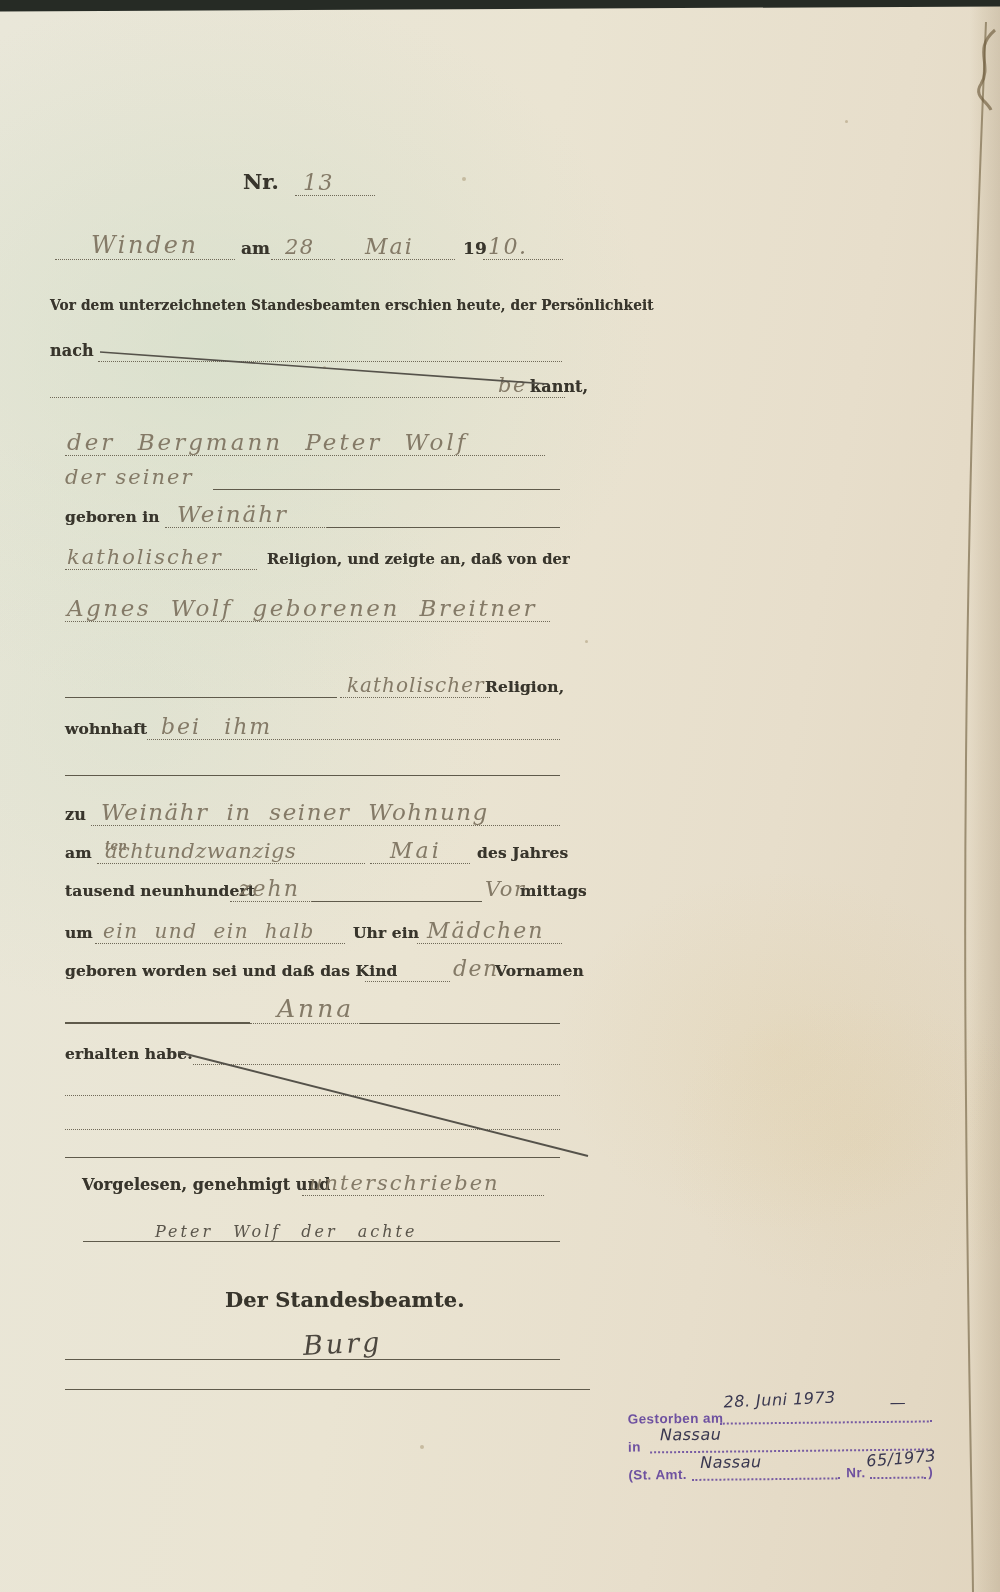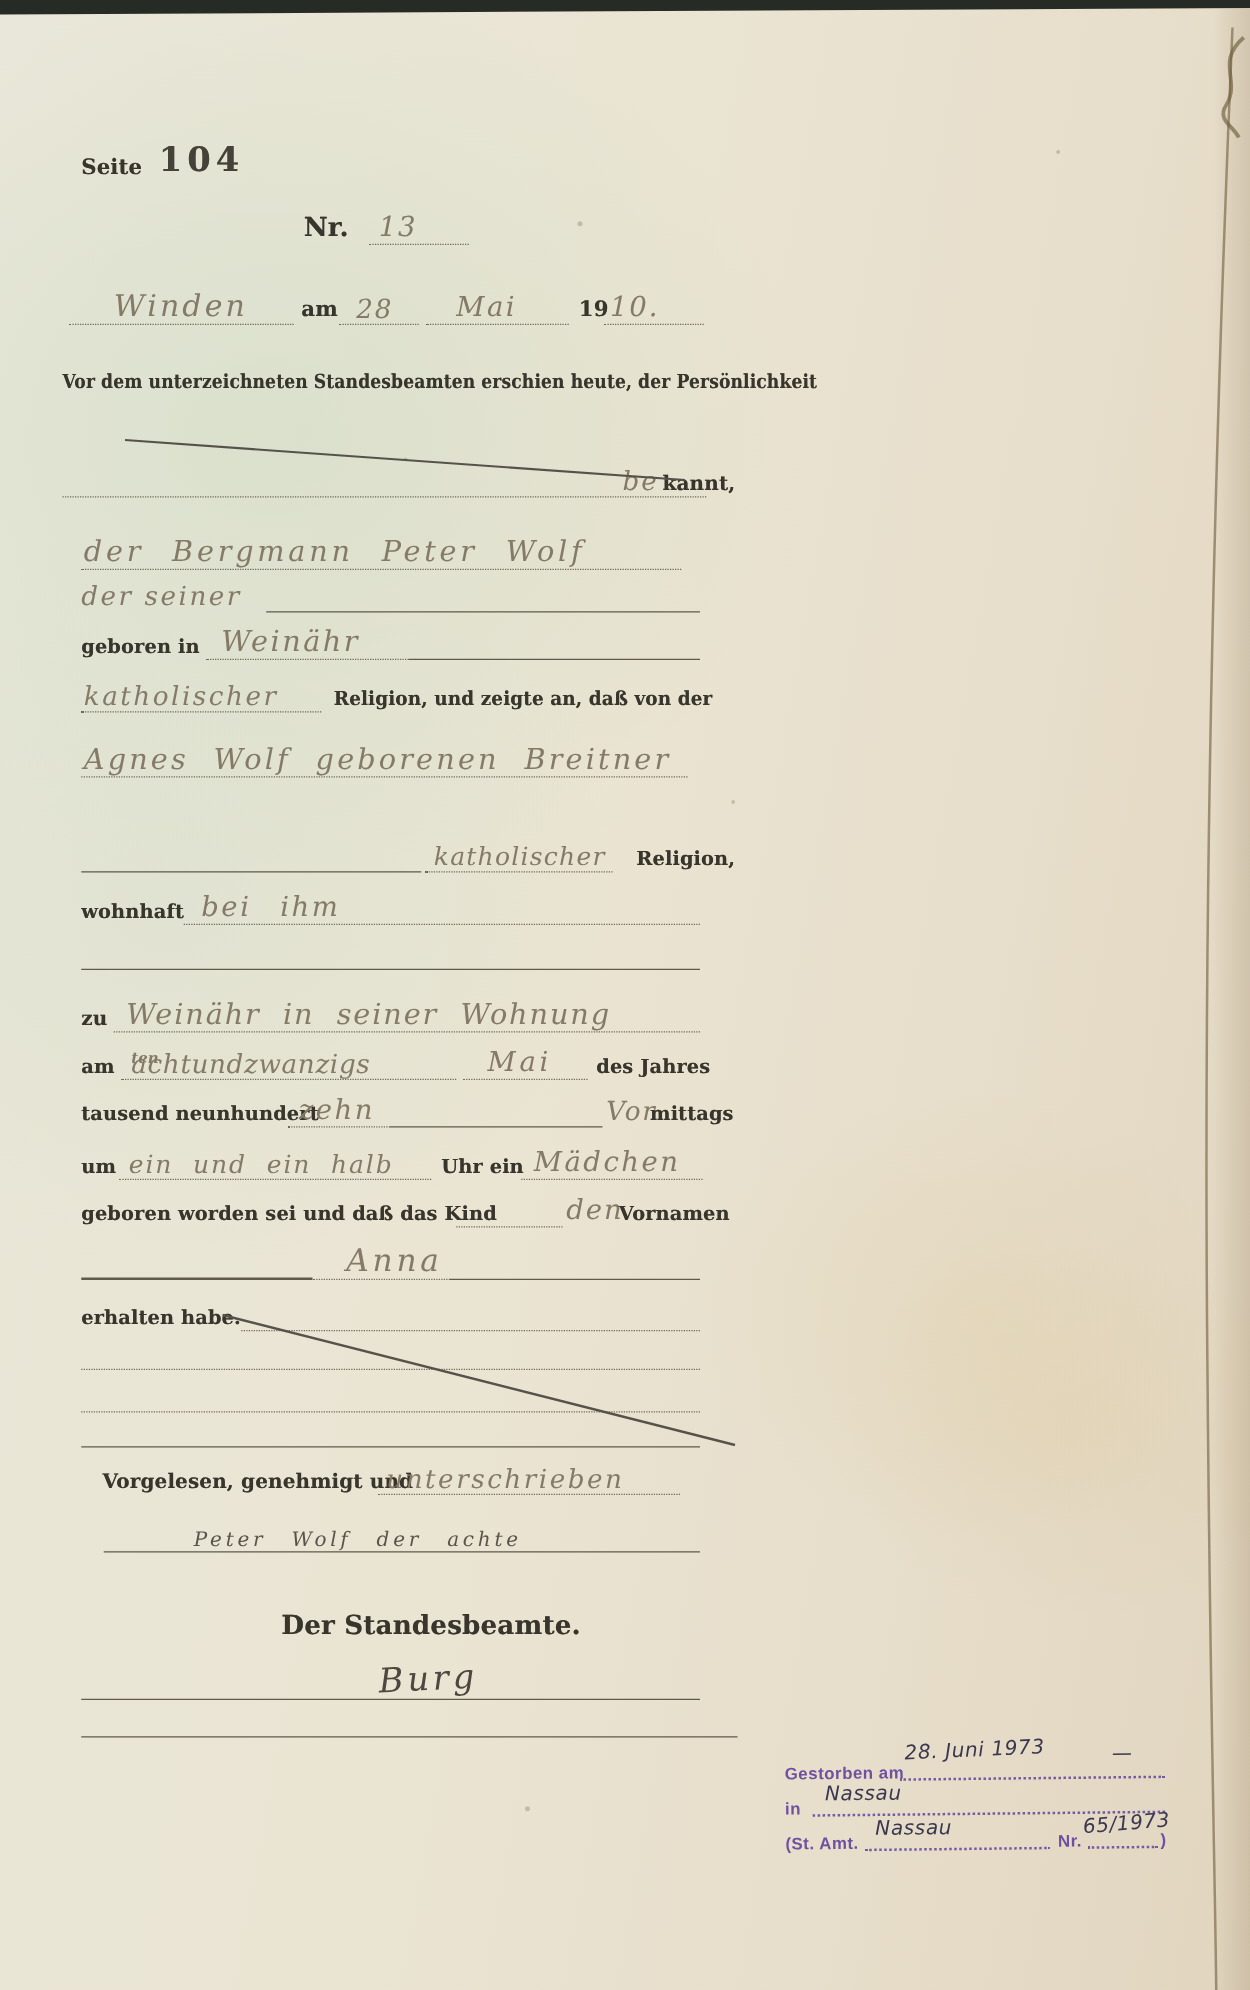--- a/index.html
+++ b/index.html
@@ -36,24 +36,20 @@
   .stamp .sv{position:absolute;font-family:"DejaVu Sans",sans-serif;font-style:italic;
     font-size:16px;color:#3a3850;letter-spacing:.5px;white-space:nowrap;}
 </style>
 </head>
 <body>
 
 <div class="page">
   <div class="topbar"></div>
   <div class="edgeshade"></div>
 
-  <div class="row" style="left:65px;top:110px;width:420px;height:36px">
-    <span class="pr" style="left:0;font-size:17px">Seite</span>
-    <span class="pr" style="left:62px;font-size:27px;letter-spacing:4px;color:#45423a">104</span>
-  </div>
 
   <div class="row" style="left:243px;top:162px;width:210px;height:34px">
     <i class="u" style="left:52px;width:80px"></i>
     <span class="pr" style="left:0;font-size:21px">Nr.</span>
     <span class="hand" style="left:60px;font-size:22px">13</span>
   </div>
 
   <div class="row" style="left:55px;top:224px;width:508px;height:36px">
     <i class="u" style="left:0;width:180px"></i>
     <i class="u" style="left:216px;width:64px"></i>
@@ -64,20 +60,24 @@
     <span class="hand" style="left:230px;font-size:21px">28</span>
     <span class="hand" style="left:310px;font-size:22px;letter-spacing:2px">Mai</span>
     <span class="pr" style="left:408px;font-size:17px">19</span>
     <span class="hand" style="left:433px;font-size:22px">10.</span>
   </div>
 
   <div class="row" style="left:50px;top:290px;width:525px;height:26px">
     <span class="pr" style="left:0;font-size:15.5px;transform:scaleX(.885);transform-origin:left bottom">Vor dem unterzeichneten Standesbeamten erschien heute, der Persönlichkeit</span>
   </div>
 
+  <div class="row" style="left:50px;top:336px;width:512px;height:26px">
+    <i class="u" style="left:48px;width:464px"></i>
+    <span class="pr" style="left:0">nach</span>
+  </div>
 
   <div class="row" style="left:50px;top:368px;width:515px;height:30px">
     <i class="u" style="left:0;width:515px"></i>
     <span class="hand" style="left:448px;font-size:21px">be</span>
     <span class="pr" style="left:480px">kannt,</span>
   </div>
 
   <div class="row" style="left:65px;top:412px;width:495px;height:44px">
     <i class="u" style="left:0;width:480px"></i>
     <span class="hand" style="left:2px;font-size:23px;letter-spacing:3px;word-spacing:12px">der Bergmann Peter Wolf</span>
@@ -102,21 +102,21 @@
 
   <div class="row" style="left:65px;top:582px;width:495px;height:40px">
     <i class="u" style="left:0;width:485px"></i>
     <span class="hand" style="left:2px;font-size:23px;letter-spacing:2.5px;word-spacing:10px">Agnes Wolf geborenen Breitner</span>
   </div>
 
   <div class="row" style="left:65px;top:668px;width:505px;height:30px">
     <i class="u sol" style="left:0;width:272px"></i>
     <i class="u" style="left:275px;width:150px"></i>
     <span class="hand" style="left:282px;font-size:20px;letter-spacing:1px">katholischer</span>
-    <span class="pr" style="left:444px;font-size:15.5px">Religion,</span>
+    <span class="pr" style="left:420px;font-size:15.5px">Religion,</span>
   </div>
 
   <div class="row" style="left:65px;top:708px;width:495px;height:32px">
     <i class="u" style="left:82px;width:413px"></i>
     <span class="pr" style="left:0;font-size:15.5px">wohnhaft</span>
     <span class="hand" style="left:96px;font-size:22px;letter-spacing:2px;word-spacing:14px">bei ihm</span>
   </div>
 
   <div class="row" style="left:65px;top:756px;width:495px;height:20px">
     <i class="u sol" style="left:0;width:495px"></i>

